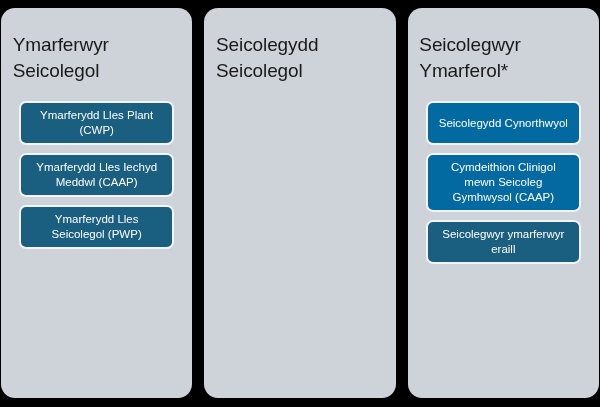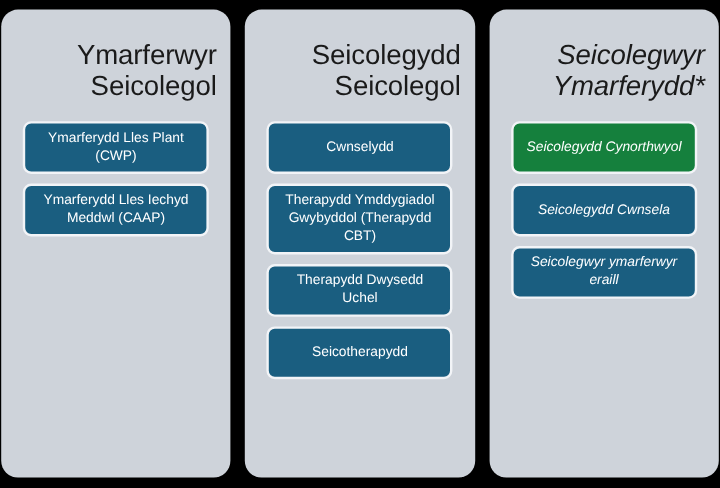--- a/index.html
+++ b/index.html
@@ -34,28 +34,28 @@
     border-radius: 14px;
     margin: 8px 0 9px 0;
     padding: 0 0 10px 0;
     box-sizing: border-box;
     display: flex;
     flex-direction: column;
     align-items: center;
     box-shadow: 0 1px 2px rgba(0,0,0,0.35);
   }
   .column:first-child { margin-left: 1px; }
-  .column:last-child  { margin-right: 1px; font-style: italic; }
+  .column:last-child  { margin-right: 1px; }
 
   .column-title {
     width: 168px;
     margin: 24px 0 0 0;
-    text-align: right;
+    text-align: left;
     color: #1a1a1a;
-    font-size: 23px;
+    font-size: 19px;
     line-height: 26px;
     font-weight: 400;
     letter-spacing: -0.1px;
   }
 
   .card-stack {
     width: 100%;
     margin-top: 17px;
     display: flex;
     flex-direction: column;
@@ -74,58 +74,53 @@
     justify-content: center;
     text-align: center;
     padding: 5px 7px;
     color: #ffffff;
     font-size: 11.5px;
     line-height: 15px;
     font-weight: 400;
   }
 
   .card.dark  { background: #1a5e80; }
-  .card.light { background: #15803d; }
+  .card.light { background: #0369a1; }
 
   .card.tall3 { min-height: 52px; }
 </style>
 </head>
 <body>
 
 <div class="board">
 
   <div class="column">
     <div class="column-title">
       <div>Ymarferwyr</div>
       <div>Seicolegol</div>
     </div>
     <div class="card-stack">
       <div class="card dark">Ymarferydd Lles Plant (CWP)</div>
       <div class="card dark">Ymarferydd Lles Iechyd Meddwl (CAAP)</div>
+      <div class="card dark">Ymarferydd Lles Seicolegol (PWP)</div>
     </div>
   </div>
 
   <div class="column">
     <div class="column-title">
       <div>Seicolegydd</div>
       <div>Seicolegol</div>
     </div>
-    <div class="card-stack">
-      <div class="card dark">Cwnselydd</div>
-      <div class="card dark tall3">Therapydd Ymddygiadol Gwybyddol (Therapydd CBT)</div>
-      <div class="card dark">Therapydd Dwysedd Uchel</div>
-      <div class="card dark">Seicotherapydd</div>
-    </div>
   </div>
 
   <div class="column">
     <div class="column-title">
       <div>Seicolegwyr</div>
-      <div>Ymarferydd*</div>
+      <div>Ymarferol*</div>
     </div>
     <div class="card-stack">
       <div class="card light">Seicolegydd Cynorthwyol</div>
-      <div class="card dark">Seicolegydd Cwnsela</div>
+      <div class="card light tall3">Cymdeithion Clinigol mewn Seicoleg Gymhwysol (CAAP)</div>
       <div class="card dark">Seicolegwyr ymarferwyr eraill</div>
     </div>
   </div>
 
 </div>
 
 </body></html>

